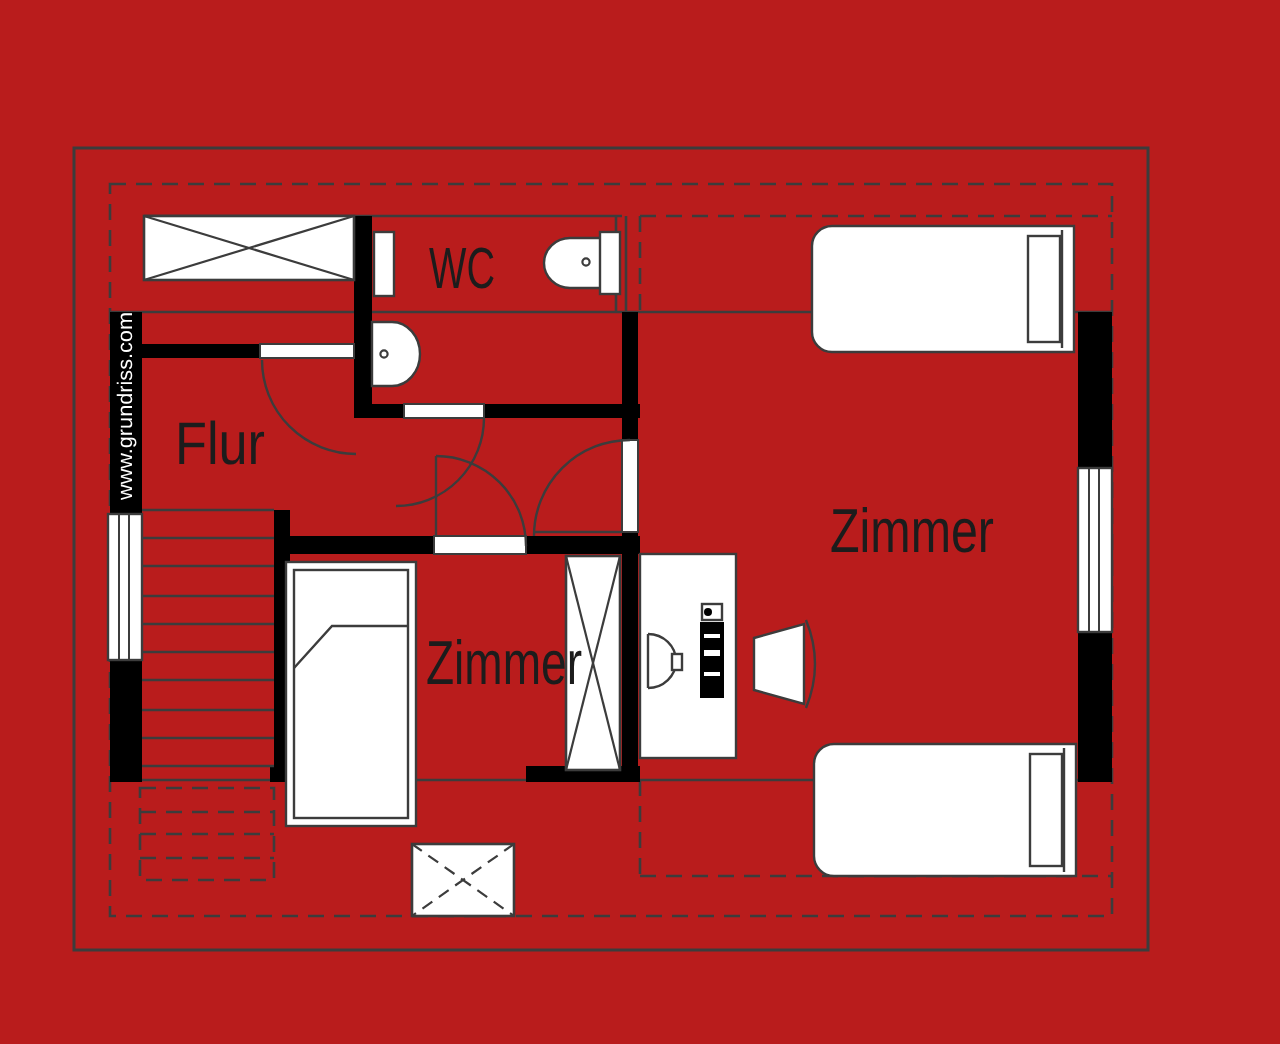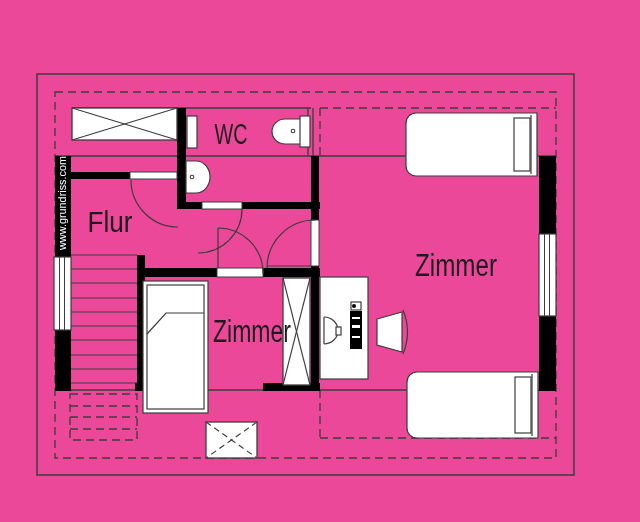--- a/index.html
+++ b/index.html
@@ -1,16 +1,16 @@
 <!DOCTYPE html>
 <html><head>
 <meta charset="utf-8">
 <style>
   html,body{margin:0;padding:0;background:#ffffff;}
-  #stage{position:relative;width:640px;height:522px;background:#ec4899;overflow:hidden;
+  #stage{position:relative;width:640px;height:522px;background:#b91c1c;overflow:hidden;
          font-family:"Liberation Sans", sans-serif;}
   svg{display:block;}
   text{font-family:"Liberation Sans", sans-serif;}
 </style>
 </head>
 <body>
 
 <div id="stage">
   <svg id="plan-svg" width="640" height="522" viewBox="0 0 640 522" xmlns="http://www.w3.org/2000/svg">
       <rect x="37" y="74" width="537" height="401" fill="none" stroke="#3c3c3c" stroke-width="1.5"></rect>

